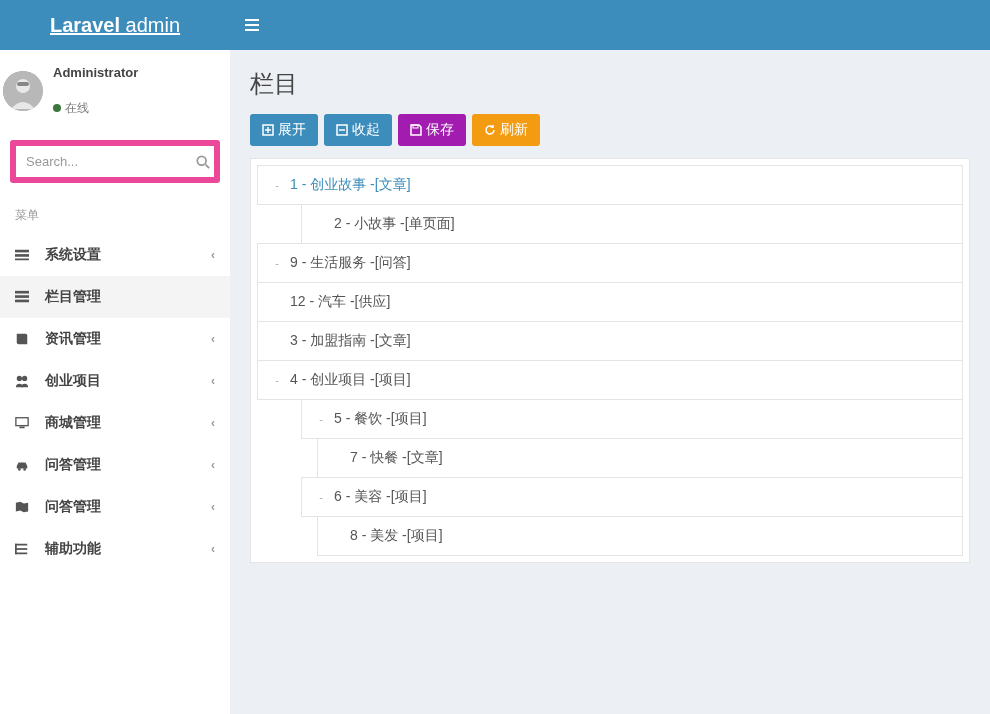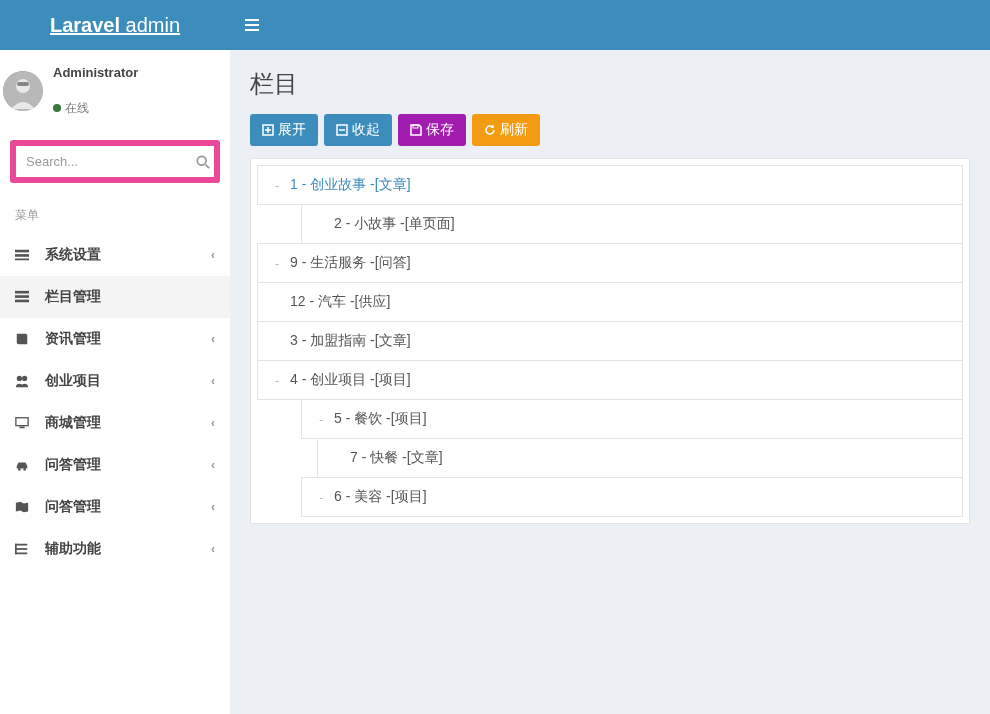--- a/index.html
+++ b/index.html
@@ -252,15 +252,19 @@
           <span class="tree-label">5 - 餐饮 -[项目]</span>
         </div>
         <div class="tree-node lvl-2">
           <span class="tree-toggle"></span>
           <span class="tree-label">7 - 快餐 -[文章]</span>
         </div>
         <div class="tree-node lvl-1">
           <span class="tree-toggle">-</span>
           <span class="tree-label">6 - 美容 -[项目]</span>
         </div>
+        <div class="tree-node lvl-2">
+          <span class="tree-toggle"></span>
+          <span class="tree-label">8 - 美发 -[项目]</span>
+        </div>
       </div>
   </div>
 </div>
 
 </body></html>

